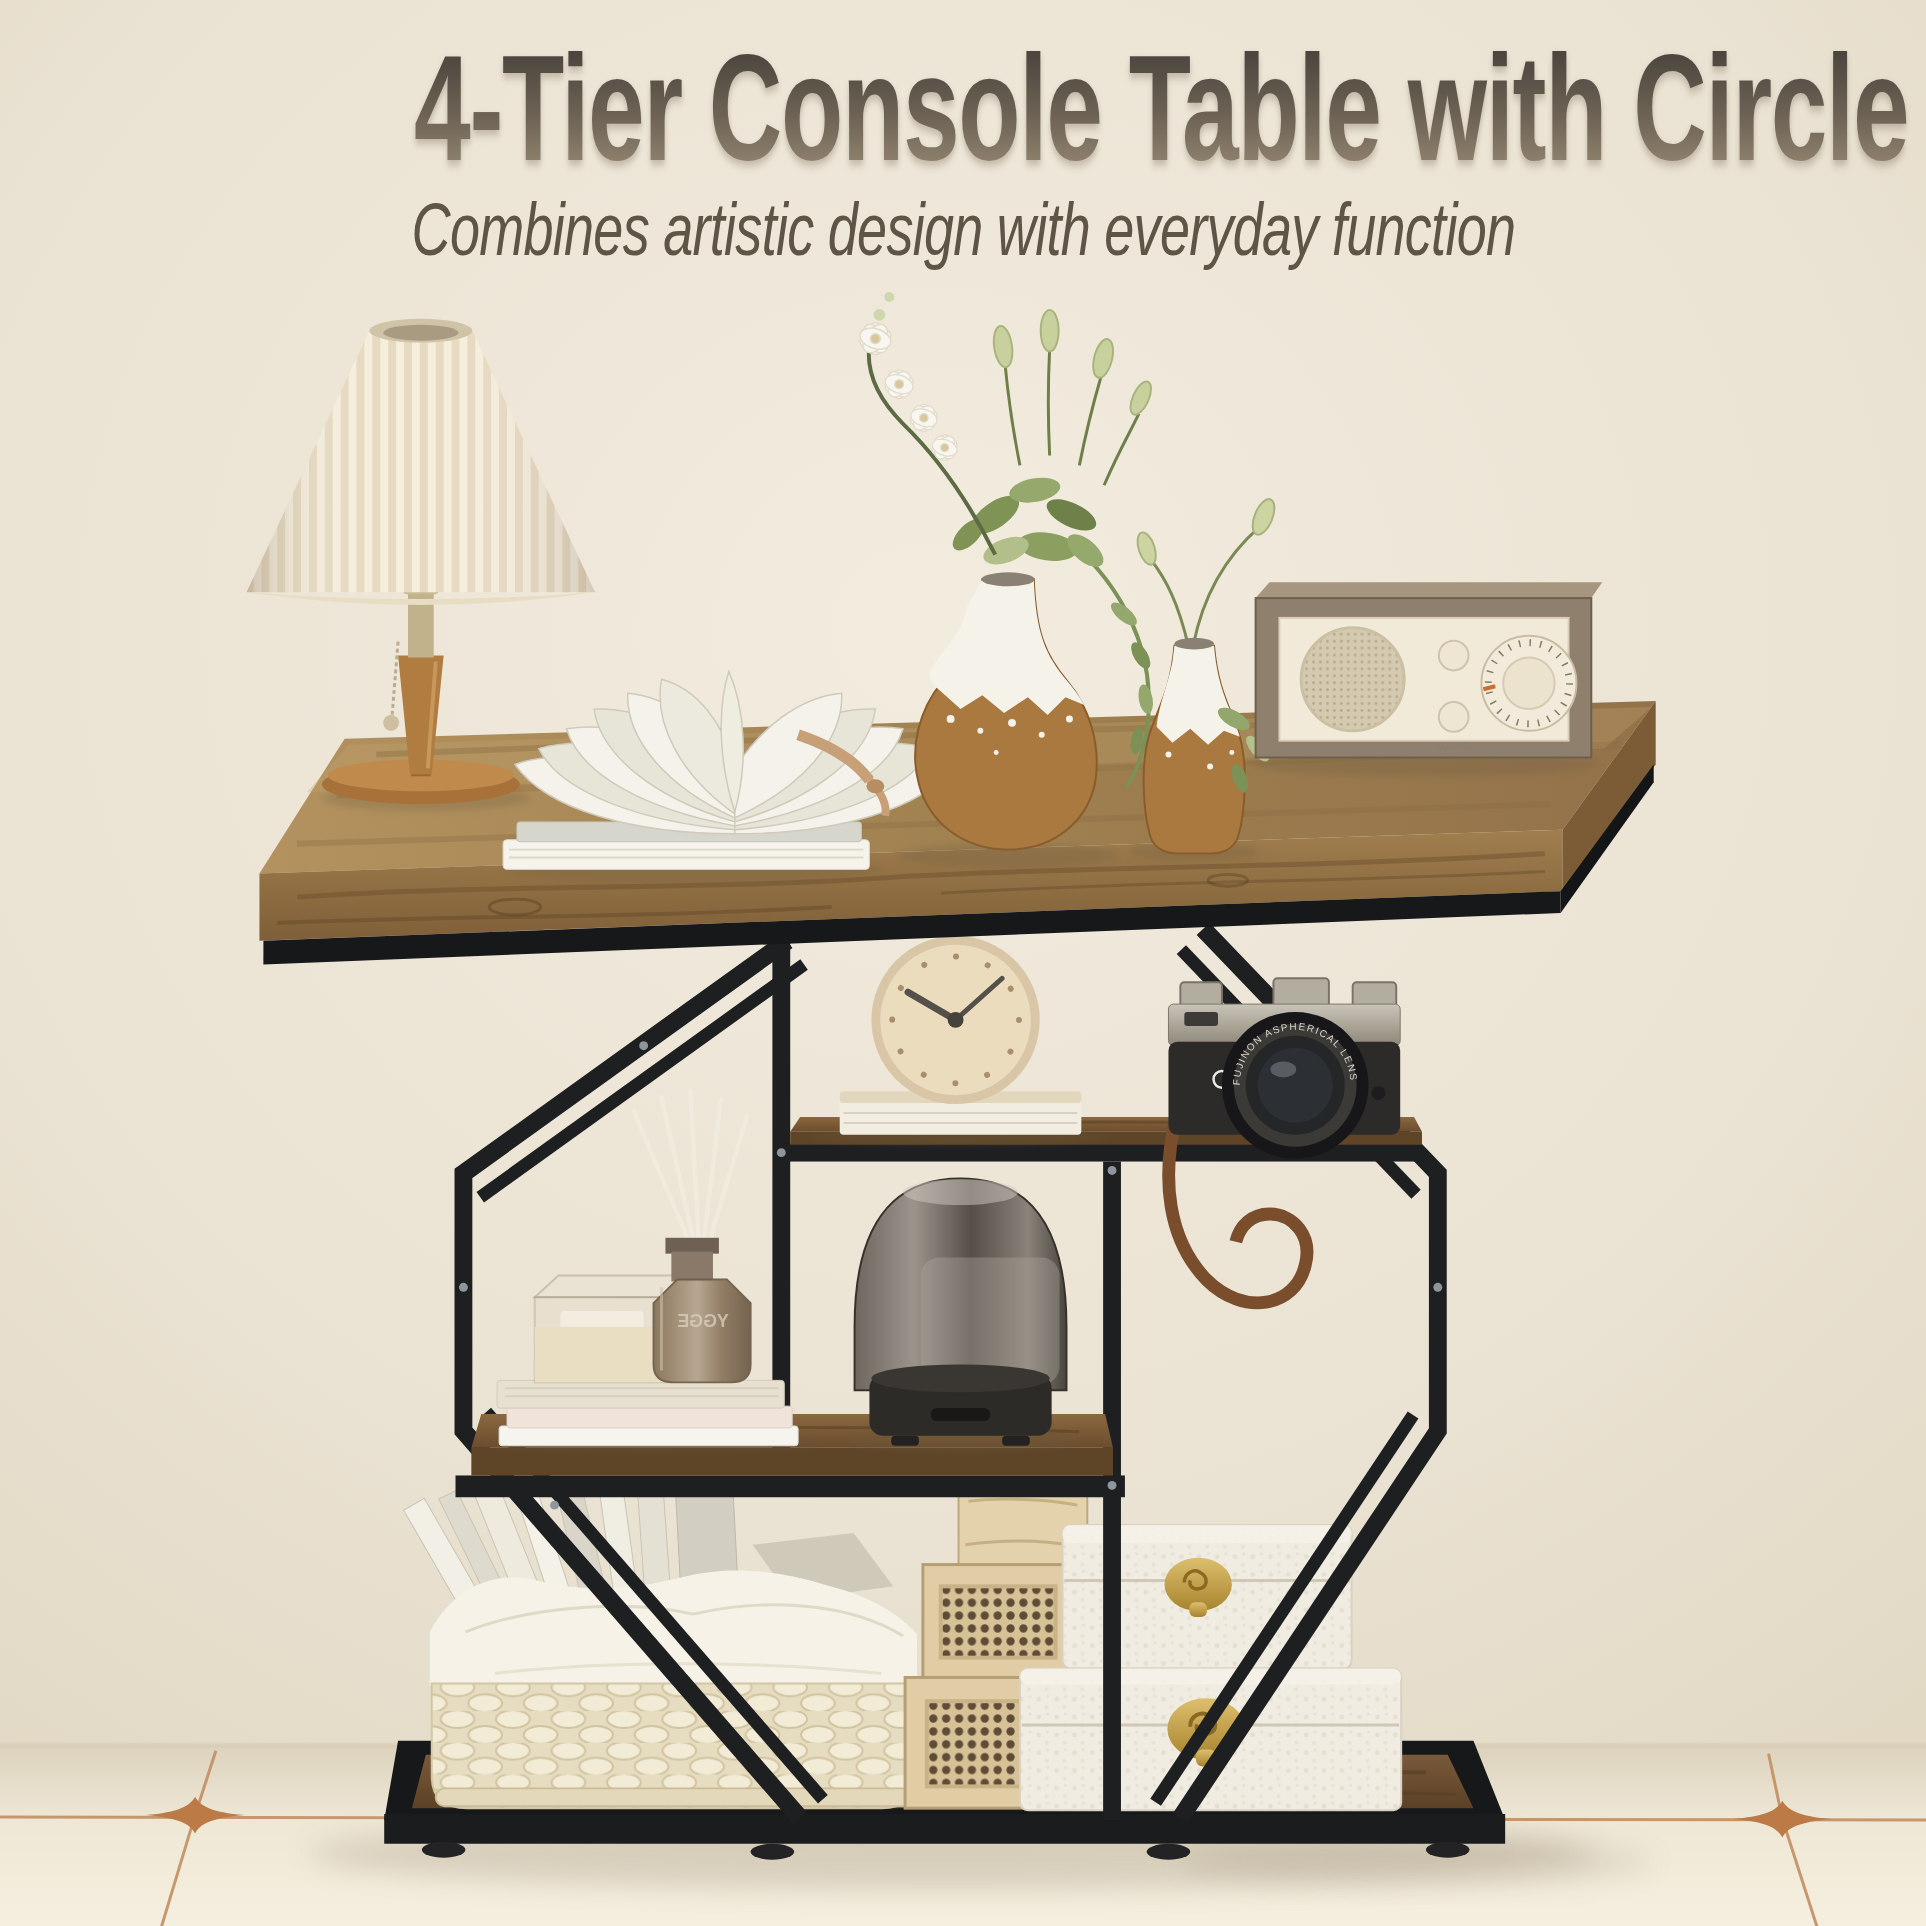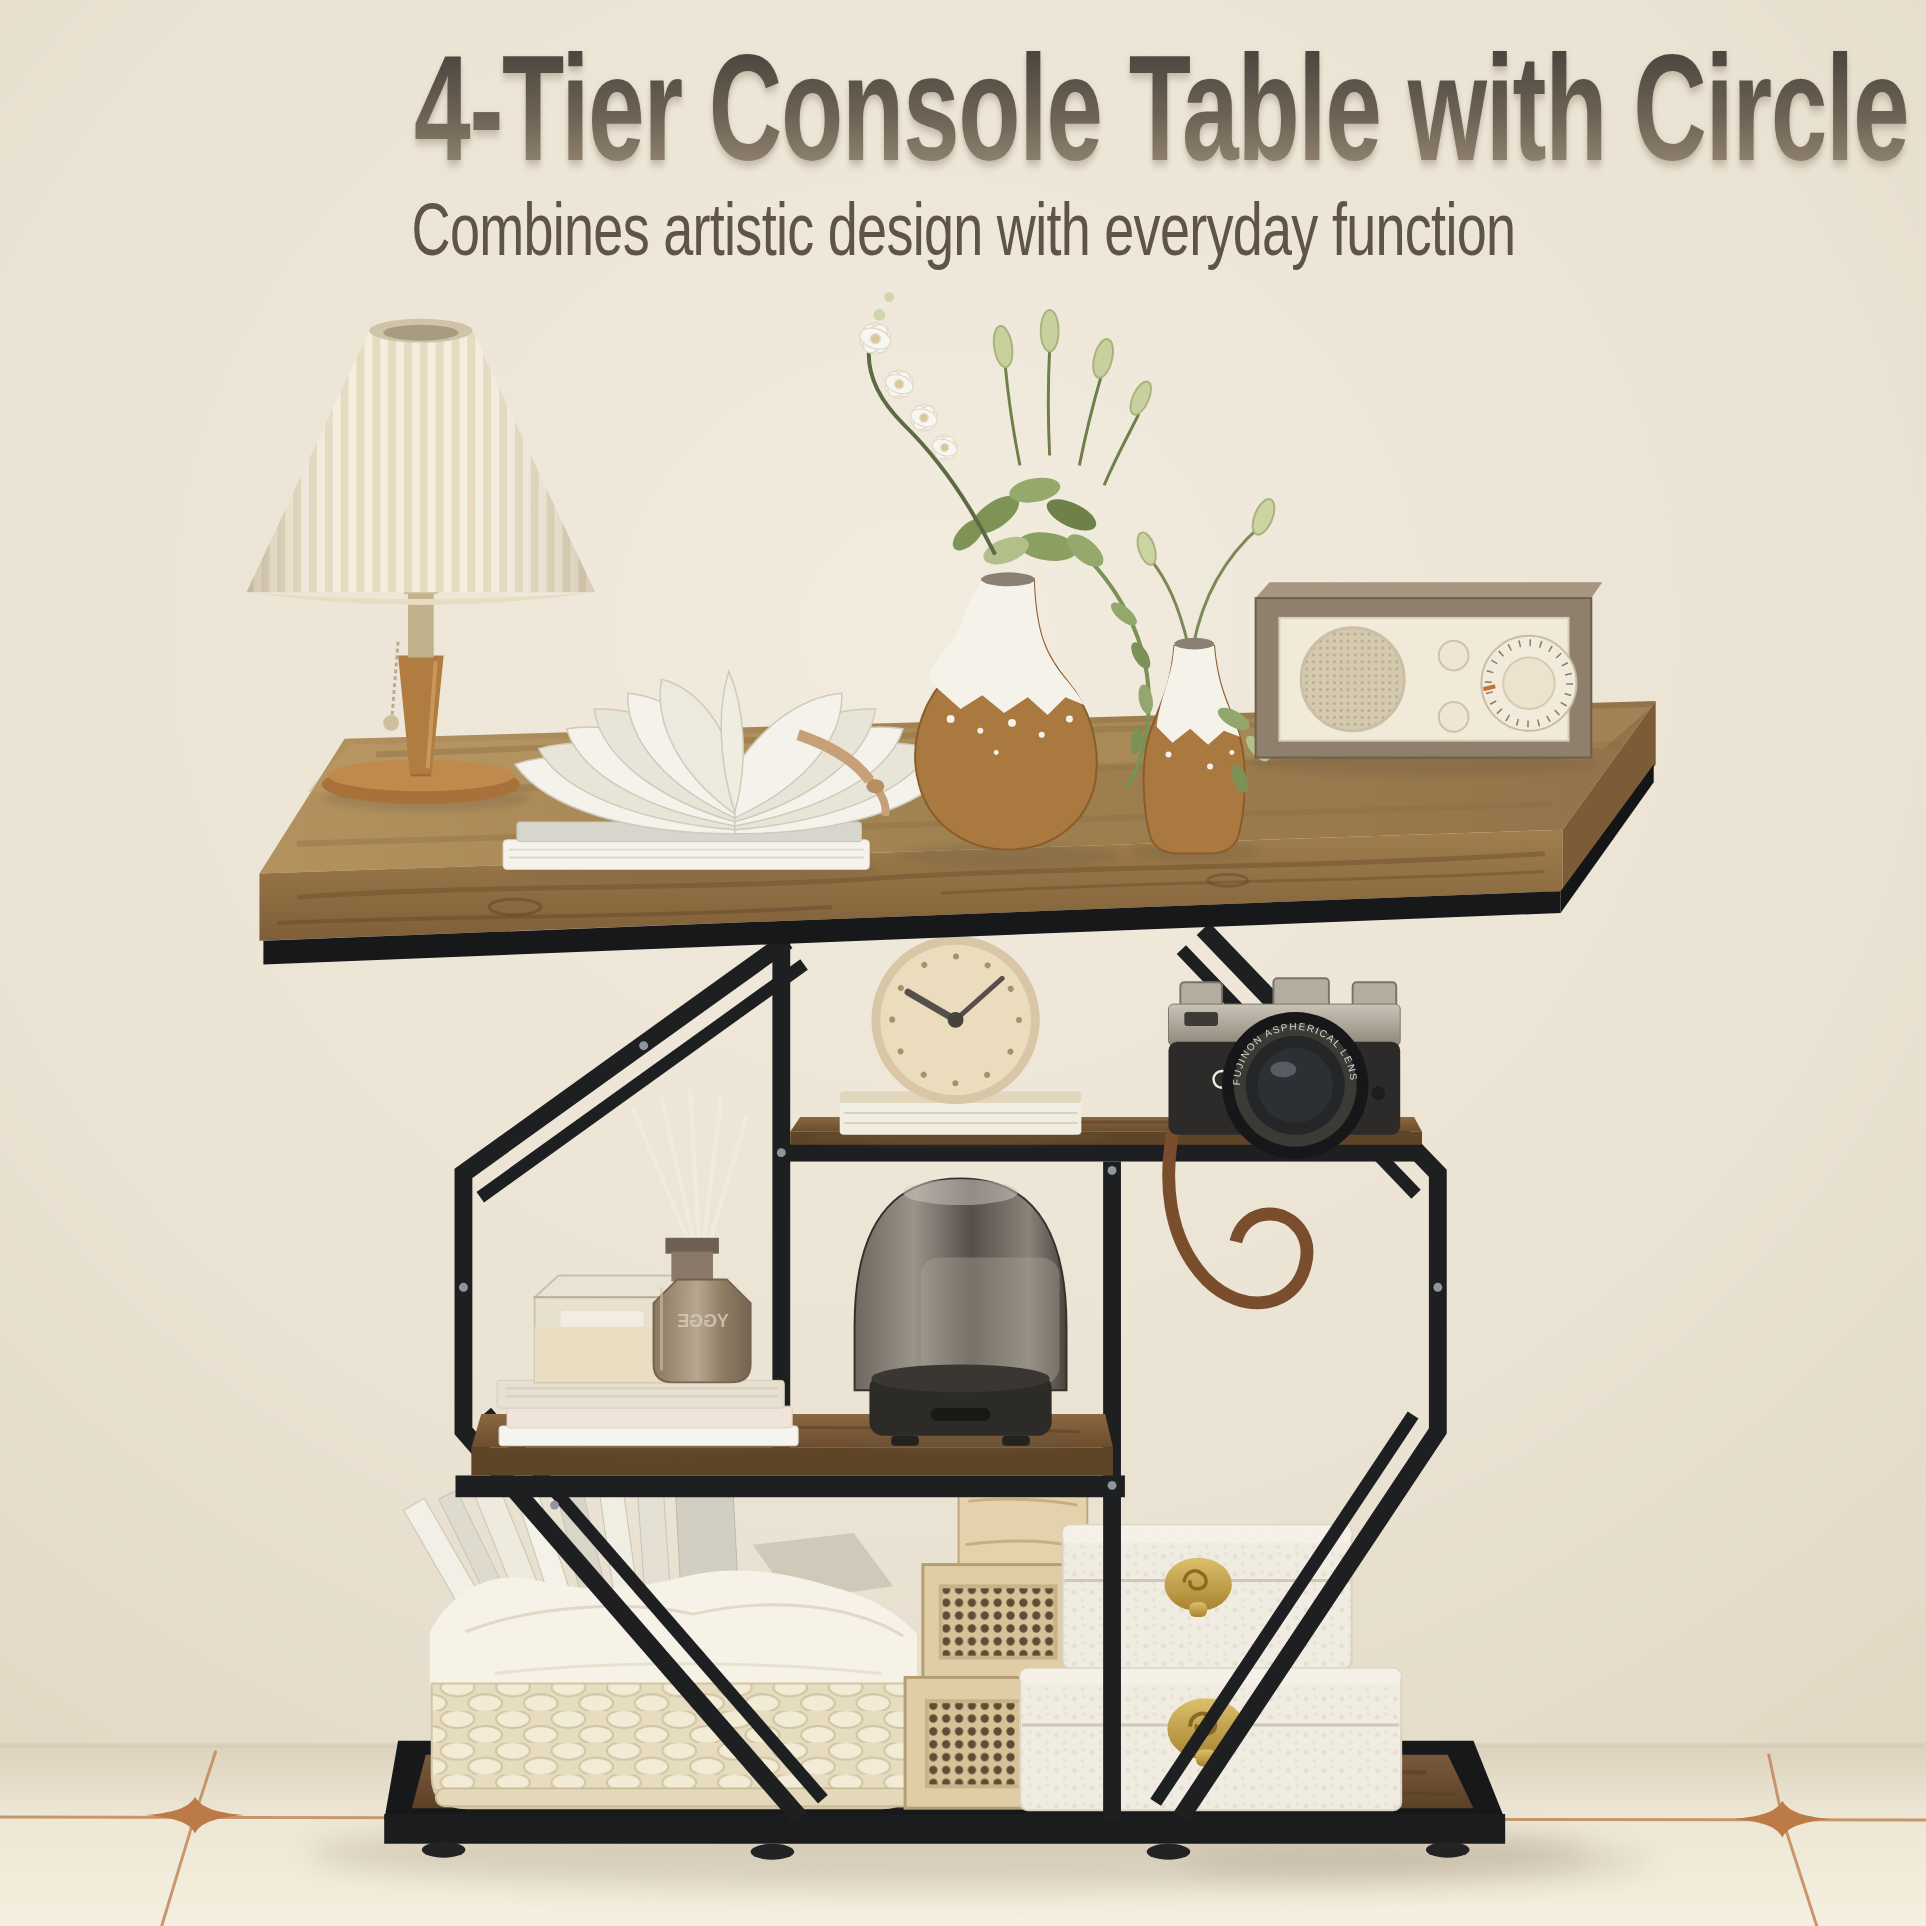--- a/index.html
+++ b/index.html
@@ -18,21 +18,21 @@
     transform:scaleX(0.68);transform-origin:50% 50%;
     letter-spacing:-2px;
     color:#55503f;
     background:linear-gradient(180deg,#45403a 6%,#6e6355 55%,#9a8c76 96%);
     -webkit-background-clip:text;background-clip:text;
     -webkit-text-fill-color:transparent;
     filter:drop-shadow(0 5px 4px rgba(110,95,75,0.35));
   }
   .subtitle{
     position:absolute;top:190px;left:0;width:1927px;text-align:center;
-    white-space:nowrap;pointer-events:none;
+    white-space:nowrap;pointer-events:none;font-style:italic;
   }
   .subtitle span{
     display:inline-block;
     font-size:75px;line-height:1.05;font-weight:400;
     transform:scaleX(0.72);transform-origin:50% 50%;
     color:#5f5546;letter-spacing:-1px;
   }
 </style>
 </head>
 <body>

